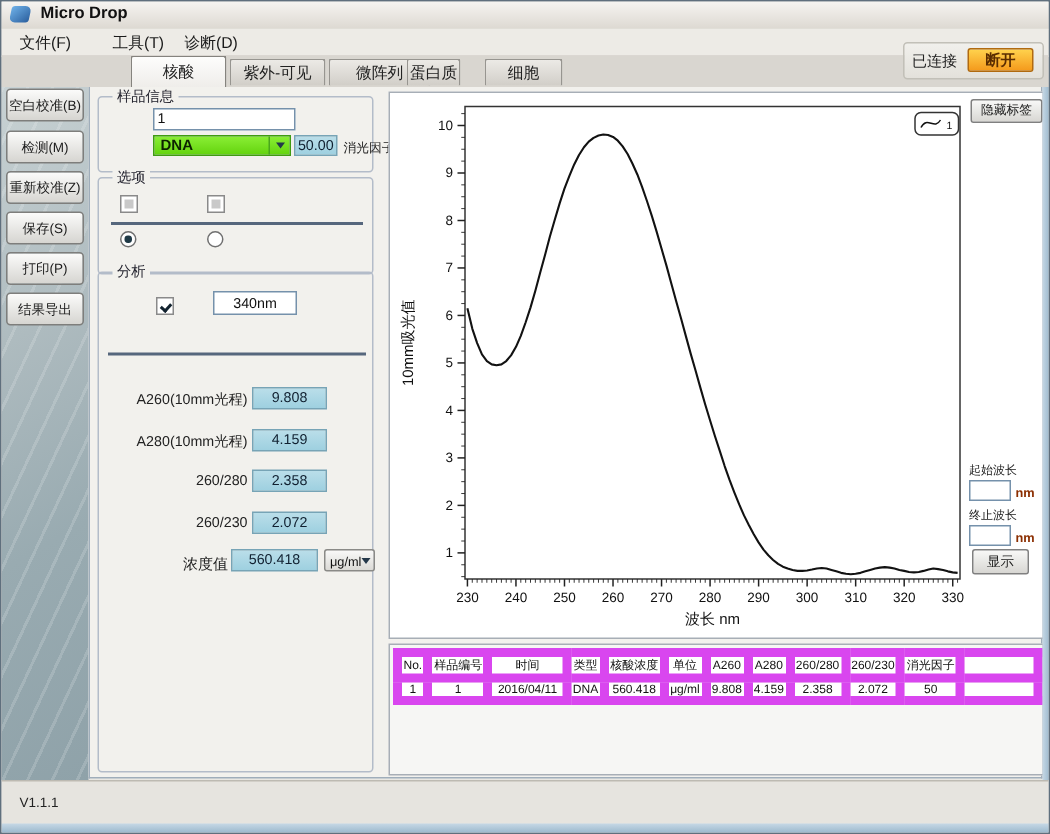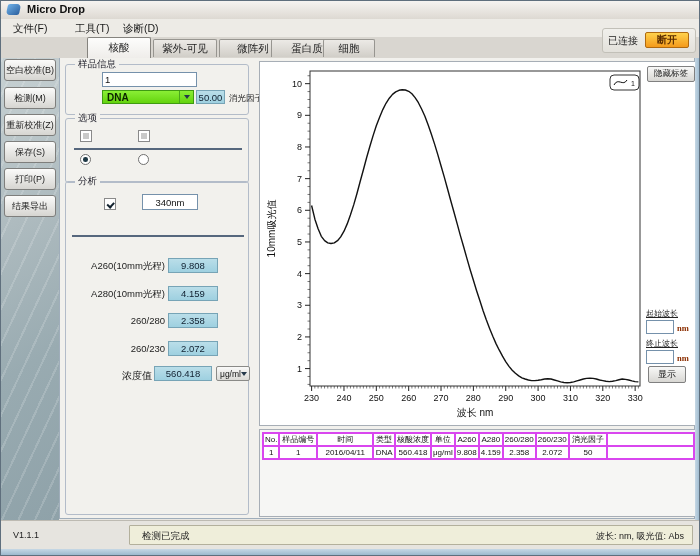--- a/index.html
+++ b/index.html
@@ -38,25 +38,25 @@
   .gray-select{background:linear-gradient(#f9f9f8,#dbdad6);border:1px solid #8a8a87;border-radius:2px;display:flex;align-items:center;justify-content:space-between;padding:0 3px;font-size:8.5px;color:#111;box-sizing:border-box;}
   
   .checkbox{width:12px;height:12px;border:1px solid #8a8a8a;background:#fff;box-sizing:border-box;position:absolute;}
   .checkbox .inner{position:absolute;left:2px;top:2px;width:6px;height:6px;background:#c9c9c9;}
   .checkbox.checked:after{content:"";position:absolute;left:2px;top:2.5px;width:5px;height:2.5px;border-left:2px solid #12222e;border-bottom:2px solid #12222e;transform:rotate(-48deg);}
   .radio{width:11px;height:11px;border:1px solid #707070;border-radius:50%;background:#fff;box-sizing:border-box;position:absolute;}
   .radio.selected:after{content:"";position:absolute;left:2.2px;top:2.2px;width:4.6px;height:4.6px;border-radius:50%;background:#203a46;}
   
   .white-panel{background:#fff;border:1px solid #a7aeb6;box-sizing:border-box;}
   .mini-btn{background:linear-gradient(#f8f8f7,#d8d7d3);border:1px solid #808080;border-radius:2px;font-size:8.5px;color:#1a1a1a;display:flex;align-items:center;justify-content:center;box-sizing:border-box;}
-  .wl-label{font-size:8px;color:#222;white-space:nowrap;text-decoration:underline;}
-  .nm-unit{font-size:8.5px;font-weight:bold;color:#8b2e00;font-family:Liberation Serif, serif;}
+  .wl-label{font-size:8px;color:#222;white-space:nowrap;}
+  .nm-unit{font-size:8.5px;font-weight:bold;color:#8b2e00;}
   
   #results-table{border-collapse:collapse;table-layout:fixed;}
-  #results-table th,#results-table td{border:2px solid #d946ef;font-size:8px;font-weight:normal;color:#111;height:13px;padding:0 1px;text-align:center;background:#fff;white-space:nowrap;overflow:hidden;box-sizing:border-box;}
+  #results-table th,#results-table td{border:6px solid #d946ef;font-size:8px;font-weight:normal;color:#111;height:13px;padding:0 1px;text-align:center;background:#fff;white-space:nowrap;overflow:hidden;box-sizing:border-box;}
   
   #statusbar{left:0;top:519px;width:700px;height:29px;background:#e6e4df;border-top:1px solid #bdbab2;box-sizing:border-box;}
   #version-text{left:12px;top:9px;font-size:9px;color:#222;}
   #status-panel{left:128px;top:4px;width:564px;height:20px;background:#efeeda;border:1px solid #b3b09c;border-radius:1px;box-sizing:border-box;}
   #status-message{left:12px;top:4px;font-size:9.5px;color:#222;}
   #status-right{right:8px;top:4px;font-size:9px;color:#222;}
   #border-bottom-strip{left:0;top:548px;width:700px;height:8px;background:linear-gradient(#c6d8e5,#8fafc6);}
   #border-right-strip{left:694px;top:57px;width:6px;height:462px;background:linear-gradient(90deg,#c6d8e5,#8fafc6);}
 </style>
 </head>
@@ -72,21 +72,21 @@
   <div id="menubar" class="abs">
     <div class="menu-item abs" style="left:8px;">文件(F)</div>
     <div class="menu-item abs" style="left:70px;">工具(T)</div>
     <div class="menu-item abs" style="left:118px;">诊断(D)</div>
   </div>
 
   <div id="tabrow" class="abs"></div>
   <div class="tab active abs" style="left:86px;width:64px;">核酸</div>
   <div class="tab abs" style="left:152px;width:64px;">紫外-可见</div>
   <div class="tab abs" style="left:218px;width:68px;">微阵列</div>
-  <div class="tab abs" style="left:270px;width:72px;">蛋白质</div>
+  <div class="tab abs" style="left:270px;width:36px;">蛋白质</div>
   <div class="tab abs" style="left:322px;width:52px;">细胞</div>
 
   <div id="conn-panel" class="abs">
     <div id="conn-status" class="abs">已连接</div>
     <div id="disconnect-button" class="abs">断开</div>
   </div>
 
   <div id="sidebar" class="abs"></div>
   <div class="side-btn abs" style="top:58px;">空白校准(B)</div>
   <div class="side-btn abs" style="top:86px;">检测(M)</div>
@@ -379,22 +379,18 @@
         <td>2.072</td>
         <td>50</td>
         <td></td>
       </tr>
     </tbody>
       </table>
   </div>
 
   <div id="statusbar" class="abs">
     <div id="version-text" class="abs">V1.1.1</div>
-    <div id="status-panel" class="abs">
-      <div id="status-message" class="abs">检测已完成</div>
-      <div id="status-right" class="abs">波长: nm, 吸光值: Abs</div>
-    </div>
   </div>
 
   <div id="border-bottom-strip" class="abs"></div>
   <div id="border-right-strip" class="abs"></div>
 
 </div>
 
 </body></html>

